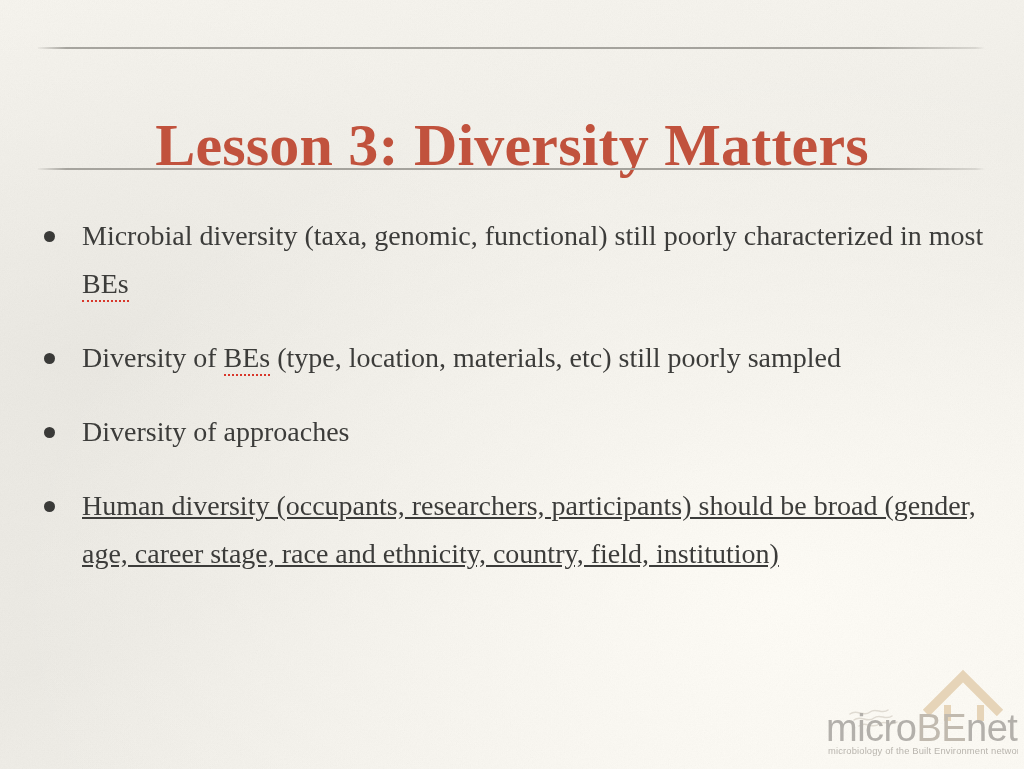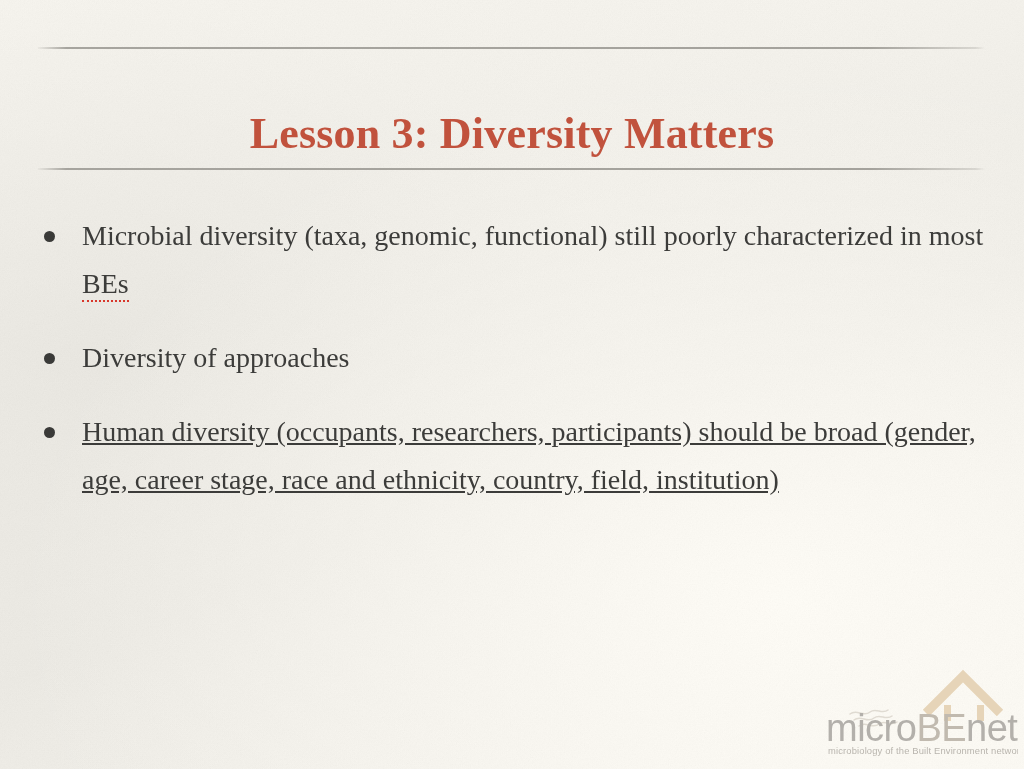--- a/index.html
+++ b/index.html
@@ -47,21 +47,21 @@
   .rule.top    { top: 47px; }
   .rule.bottom { top: 168px; }
 
   
   #title {
     position: absolute;
     top: 66px;
     left: 0;
     width: 1024px;
     text-align: center;
-    font-size: 44px;
+    font-size: 60px;
     line-height: 78px;
     letter-spacing: 0.2px;
     color: #c1523d;
     white-space: nowrap;
   }
 
   
   #bullets {
     position: absolute;
     top: 212px;
@@ -125,20 +125,24 @@
 
   <div class="rule bottom"></div>
 
   <div id="bullets">
 
     <div class="bullet-item">
       <span class="bullet-dot"></span>
       <span class="bullet-text"><span>Microbial diversity (taxa, genomic, functional) still poorly characterized in most </span><span class="misspelled">BEs</span><span></span></span>
     </div>
 
+    <div class="bullet-item">
+      <span class="bullet-dot"></span>
+      <span class="bullet-text"><span>Diversity of </span><span class="misspelled">BEs</span><span> (type, location, materials, etc) still poorly sampled</span></span>
+    </div>
 
     <div class="bullet-item">
       <span class="bullet-dot"></span>
       <span class="bullet-text"><span>Diversity of approaches</span><span></span></span>
     </div>
 
     <div class="bullet-item">
       <span class="bullet-dot"></span>
       <span class="bullet-text"><span>Human diversity (occupants, researchers, participants) should be broad (gender, age, career stage, race and ethnicity, country, field, institution)</span><span></span></span>
     </div>

